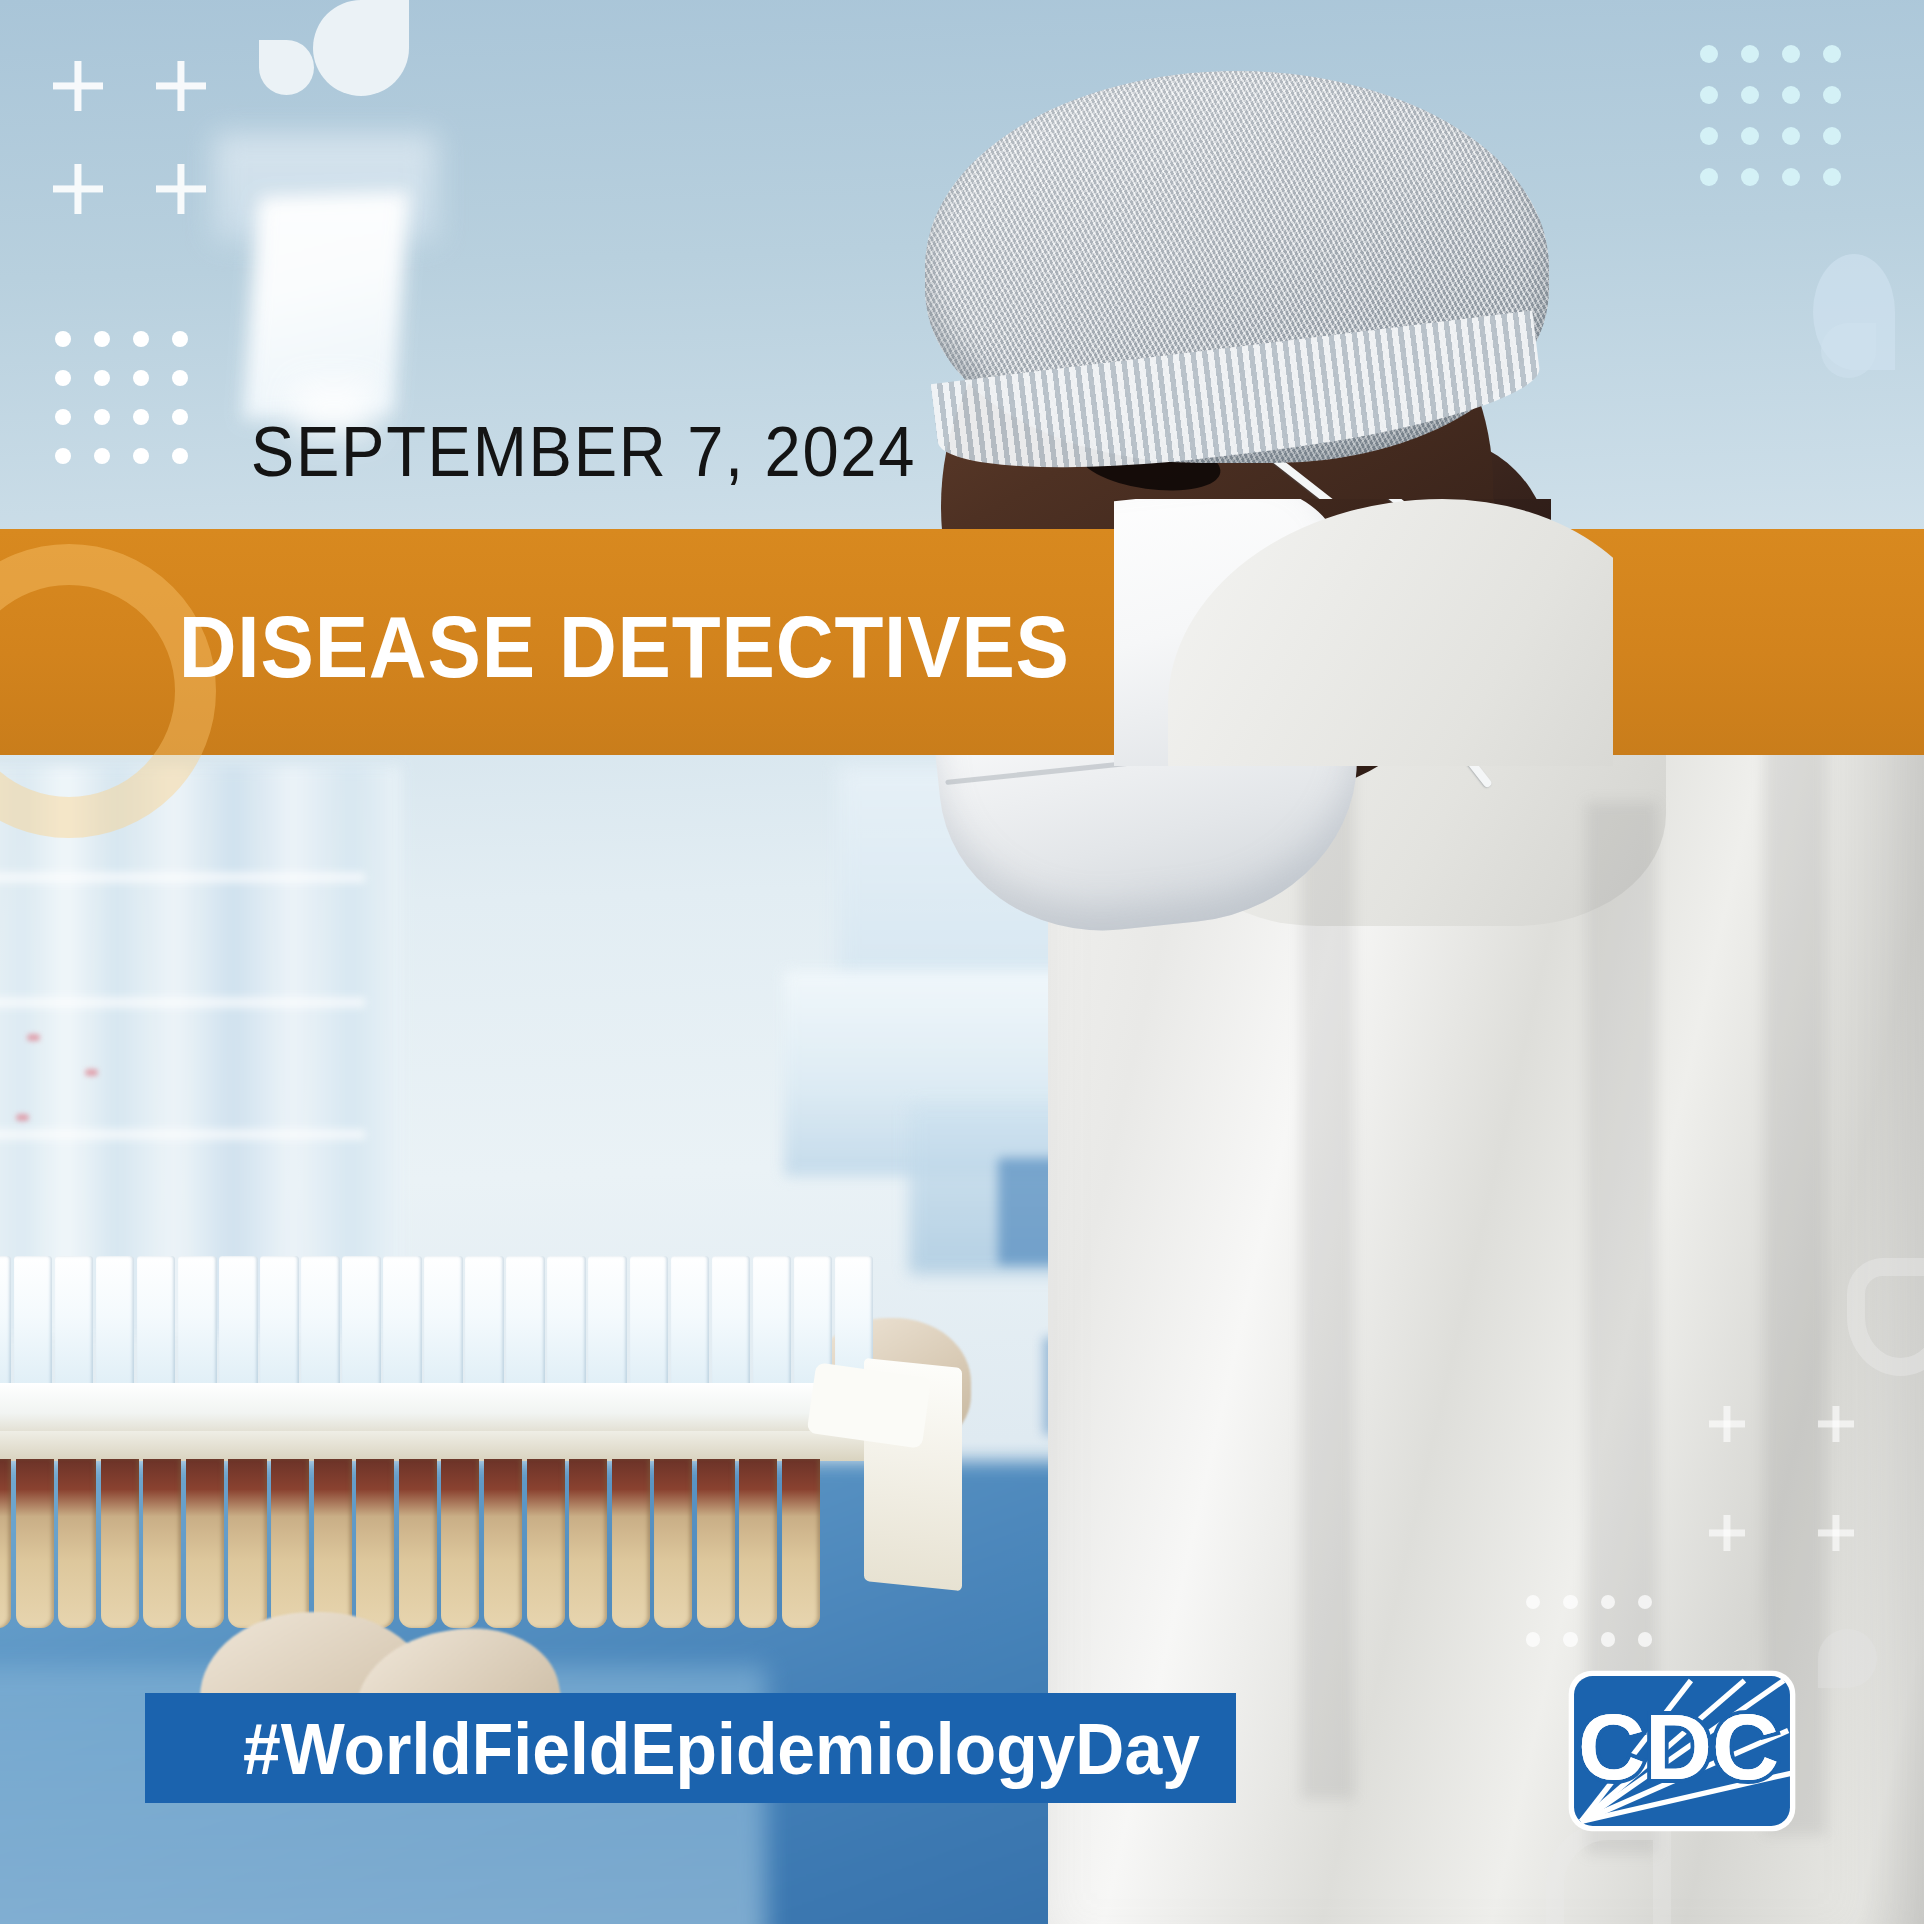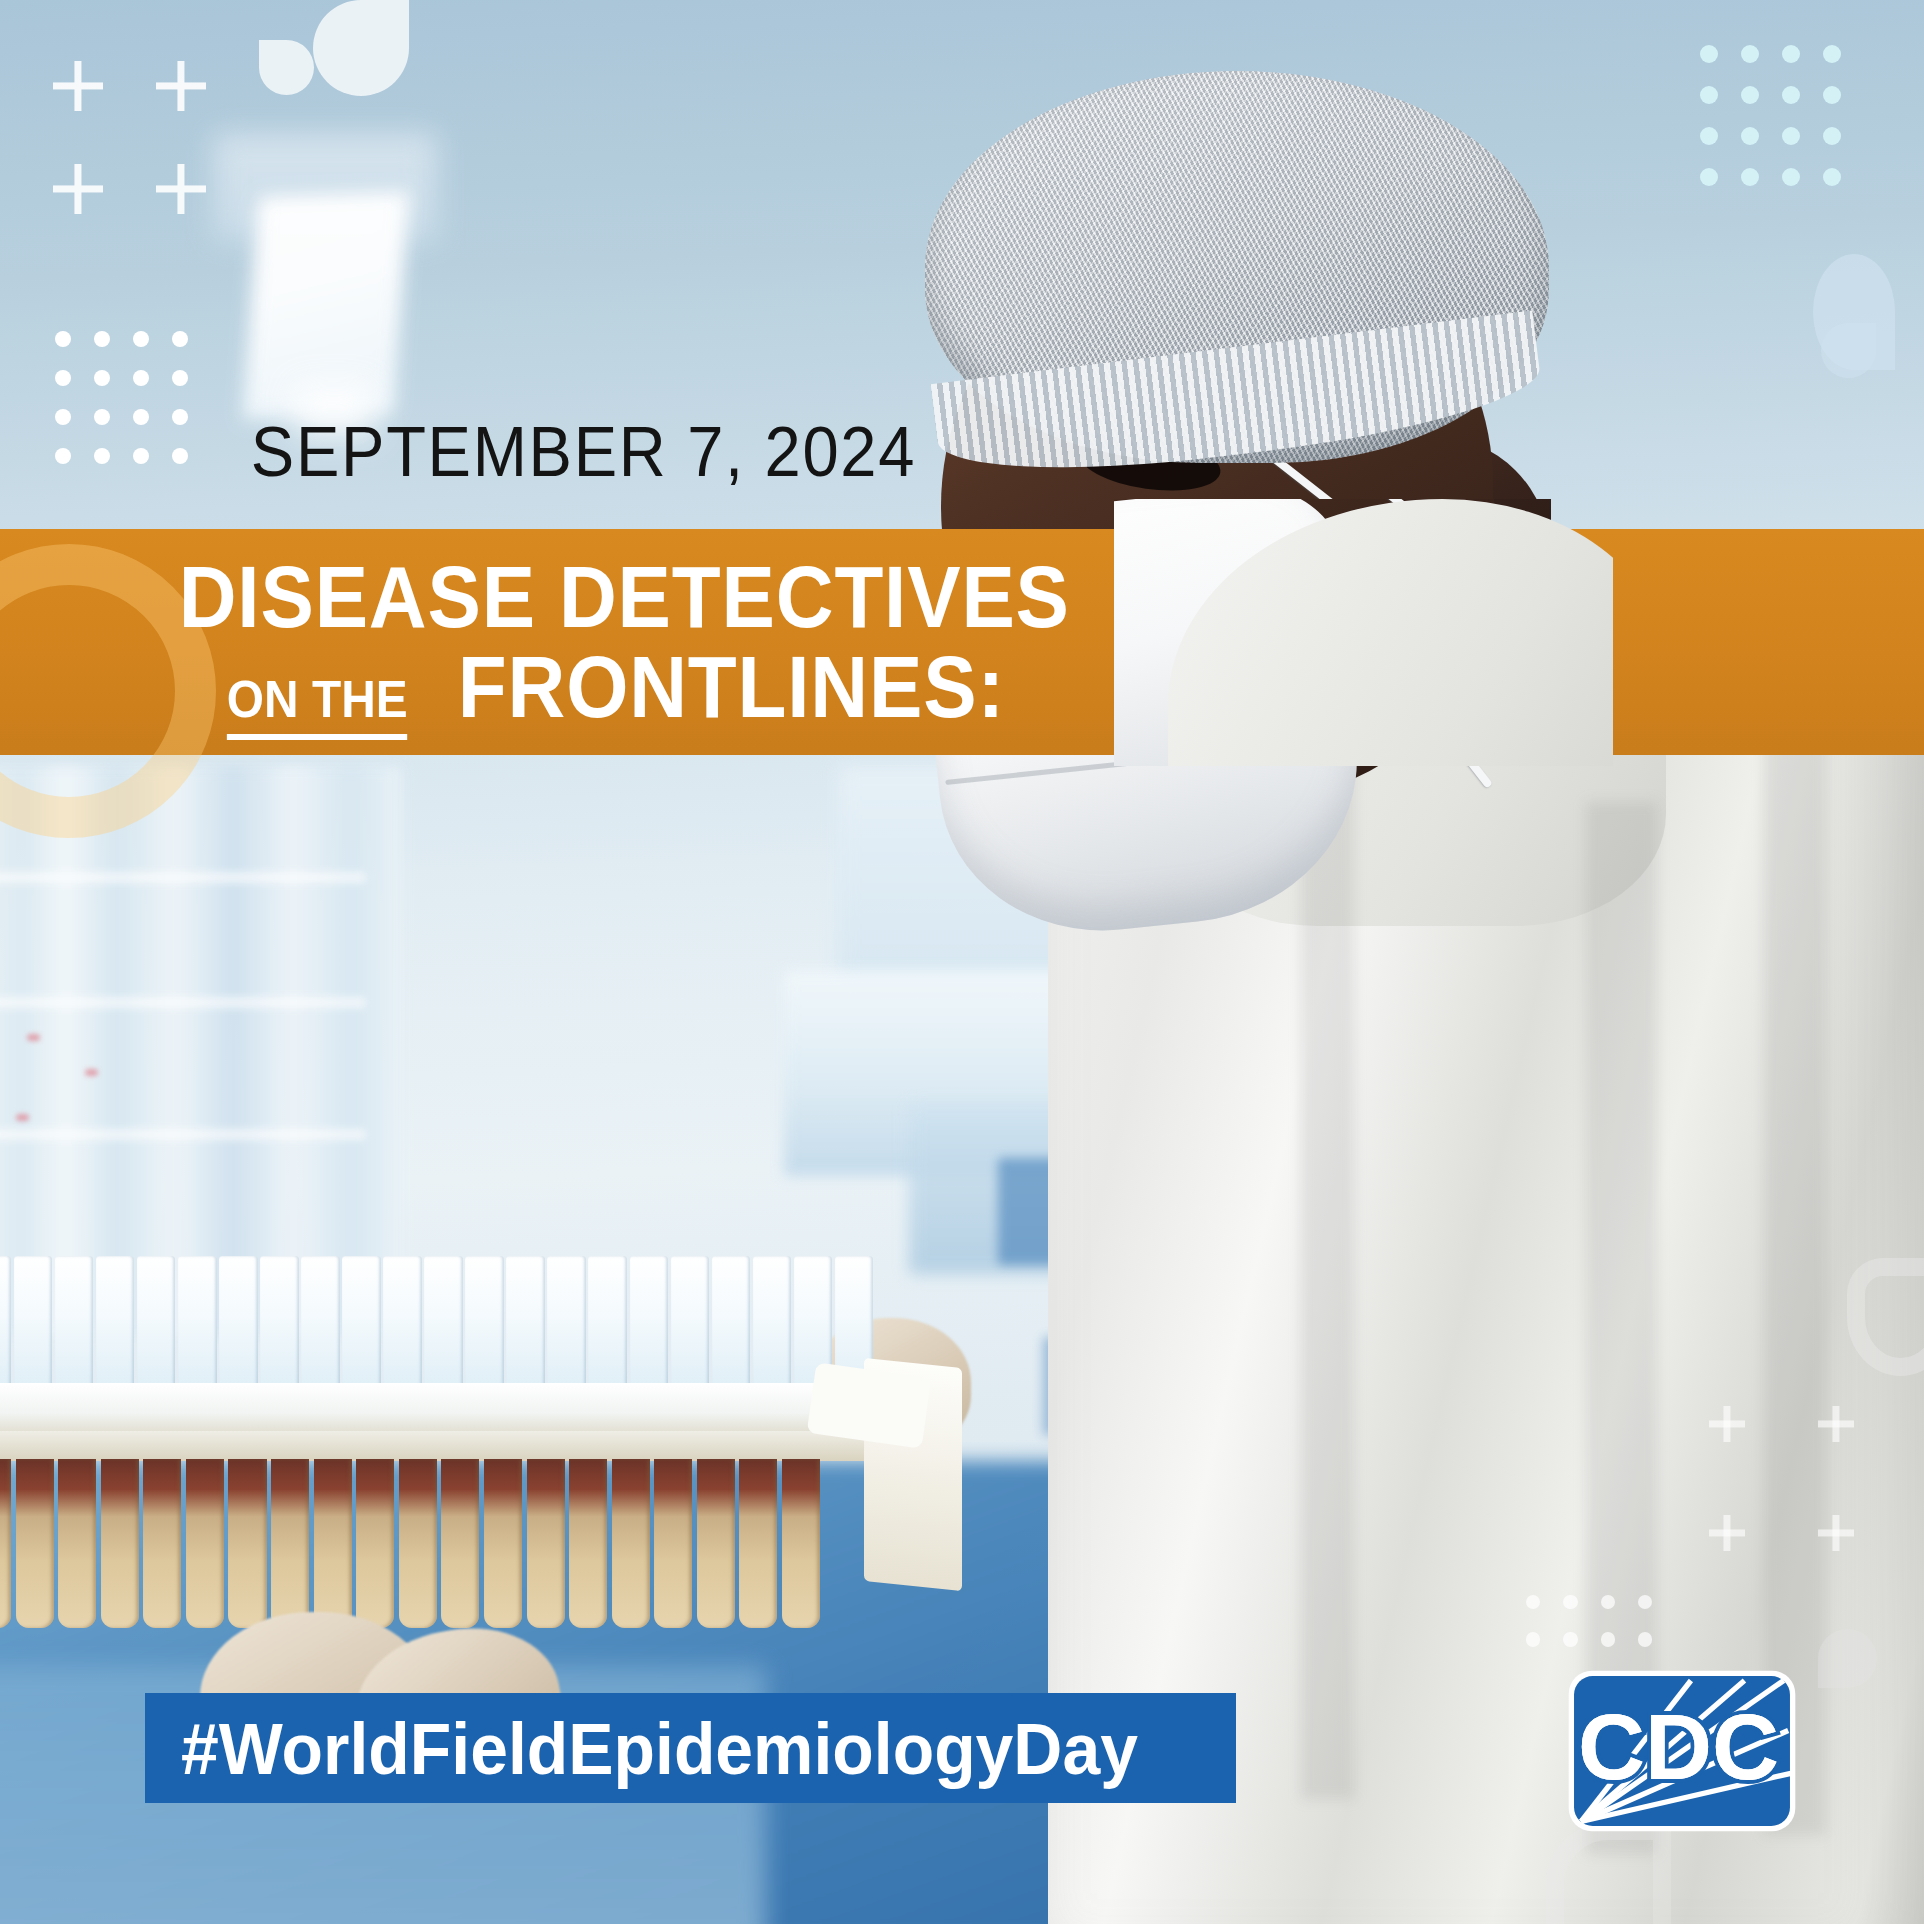--- a/index.html
+++ b/index.html
@@ -212,21 +212,21 @@
   }
   .s-uganda{
     margin-top:39px;font-size:109px;font-weight:700;line-height:1;letter-spacing:0.9px;
     font-family:"Liberation Sans Narrow","Liberation Sans",sans-serif;
     transform:scaleX(.94);
   }
 
   
   .hash-band{
     position:absolute;left:145px;top:1693px;width:1091px;height:110px;
-    display:flex;align-items:center;justify-content:flex-start;
+    display:flex;align-items:center;justify-content:flex-end;
   }
   .hash-text{
     color:#ffffff;font-size:73px;font-weight:700;letter-spacing:0px;line-height:1;
     font-family:"Liberation Sans Narrow","Liberation Sans",sans-serif;
     transform:scaleX(.93);white-space:nowrap;
   }
 
   
   .cdc{position:absolute;left:1566px;top:1668px;width:232px;height:166px;}
 </style>
@@ -423,24 +423,20 @@
       <i style="width:14.3px;height:14.3px;background:rgba(255,255,255,.6)"></i>
       <i style="width:14.3px;height:14.3px;background:rgba(255,255,255,.6)"></i>
   </div>
 
   <div class="date">SEPTEMBER 7, 2024</div>
 
   <div class="orange-band"></div>
   <div class="band-ring"></div>
   <div class="band-text">
     <div class="t-disease">DISEASE DETECTIVES</div>
-    <div class="t-front-row">
-      <span class="t-onthe">ON THE</span>
-      <span class="t-frontlines">FRONTLINES:</span>
-    </div>
   </div>
 
   <div style="position:absolute;left:1114px;top:499px;width:499px;height:267px;overflow:hidden;">
     <div style="position:absolute;left:-151px;top:-499px;width:962px;height:1871px;">
       <div class="neck" style="left:294px;top:383px;"></div>
       <div class="face" style="left:-21.4px;top:174px;"></div>
       <div class="mask" style="left:-27px;top:499px;"></div>
       <div class="mask-strap" style="left:267px;top:481px;width:294px;transform:rotate(38deg);"></div>
       <div class="gown-shoulder" style="left:205px;top:499px;"></div>
     </div>

